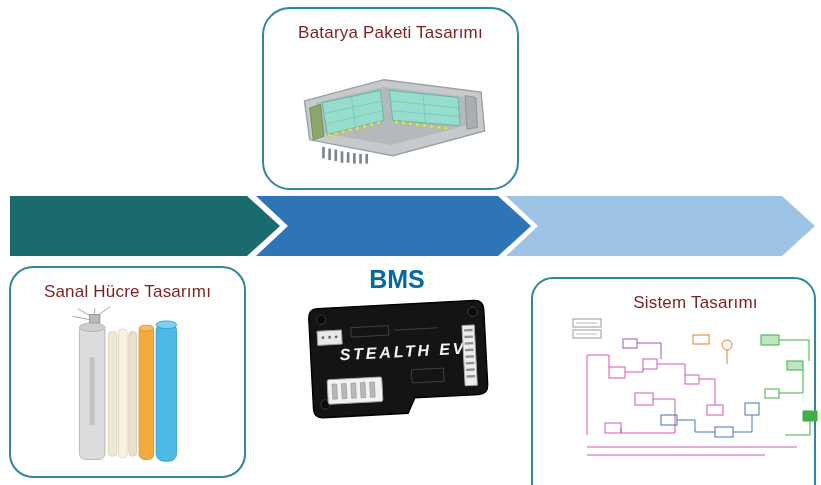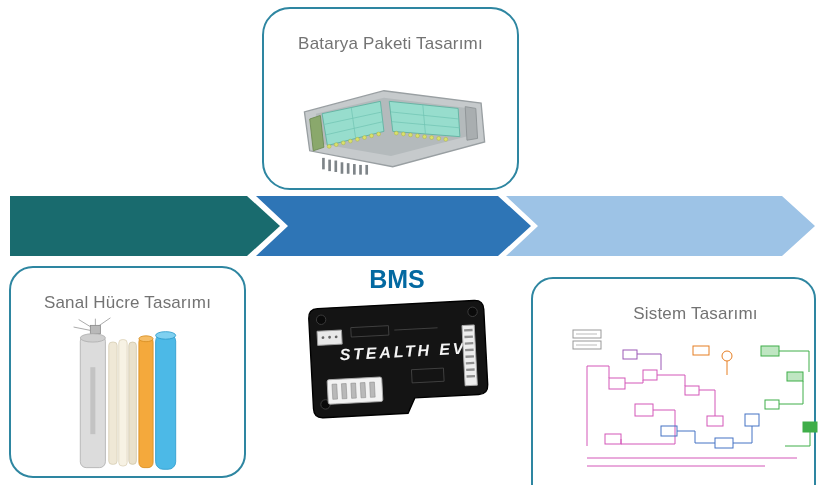--- a/index.html
+++ b/index.html
@@ -14,22 +14,22 @@
     position:absolute;
     background:#ffffff;
     border:2px solid #2e86a1;
     box-sizing:border-box;
     display:flex;flex-direction:column;align-items:center;
   }
   .card-top{left:262px;top:7px;width:257px;height:183px;border-radius:28px;}
   .card-left{left:9px;top:266px;width:237px;height:212px;border-radius:24px;}
   .card-right{left:531px;top:277px;width:285px;height:239px;border-radius:22px;padding-left:44px;}
   .card-title{
-    margin-top:25px;
-    font-size:17px;color:#737373;letter-spacing:.2px;
+    margin-top:14px;
+    font-size:17px;color:#7f1d1d;letter-spacing:.2px;
     text-align:left;white-space:nowrap;
   }
   .chevron-band{position:absolute;left:0;top:195px;width:821px;height:62px;}
   .bms-area{
     position:absolute;left:297px;top:266px;width:200px;
     display:flex;flex-direction:column;align-items:center;
   }
   .bms-title{
     font-size:25px;font-weight:bold;color:#0369a1;line-height:1.1;
     text-align:center;

